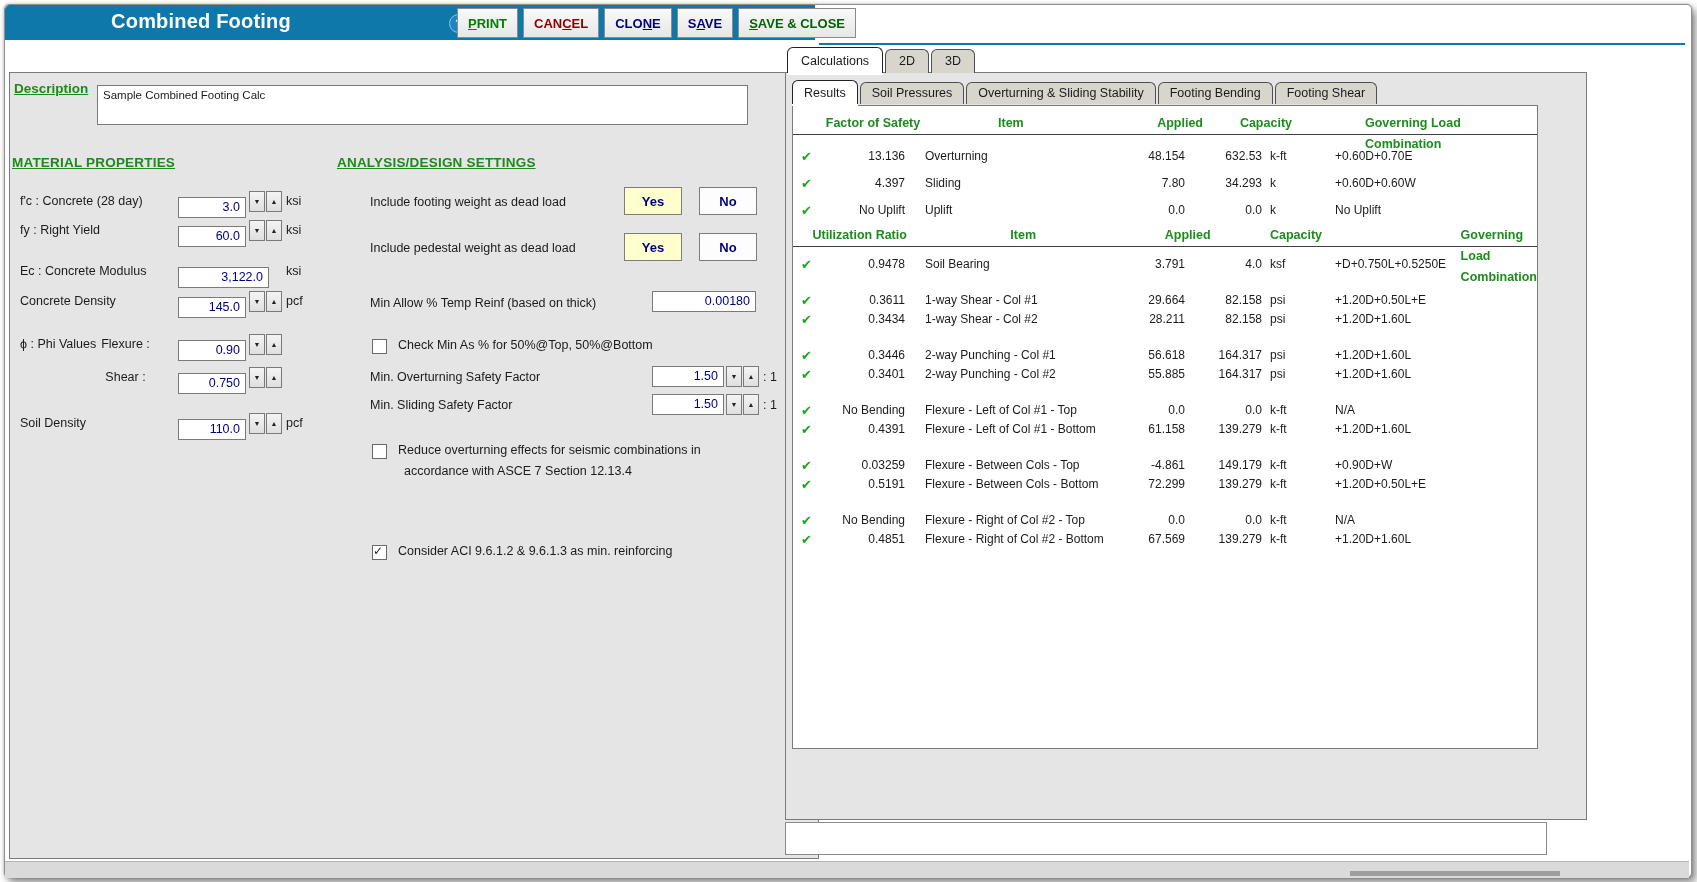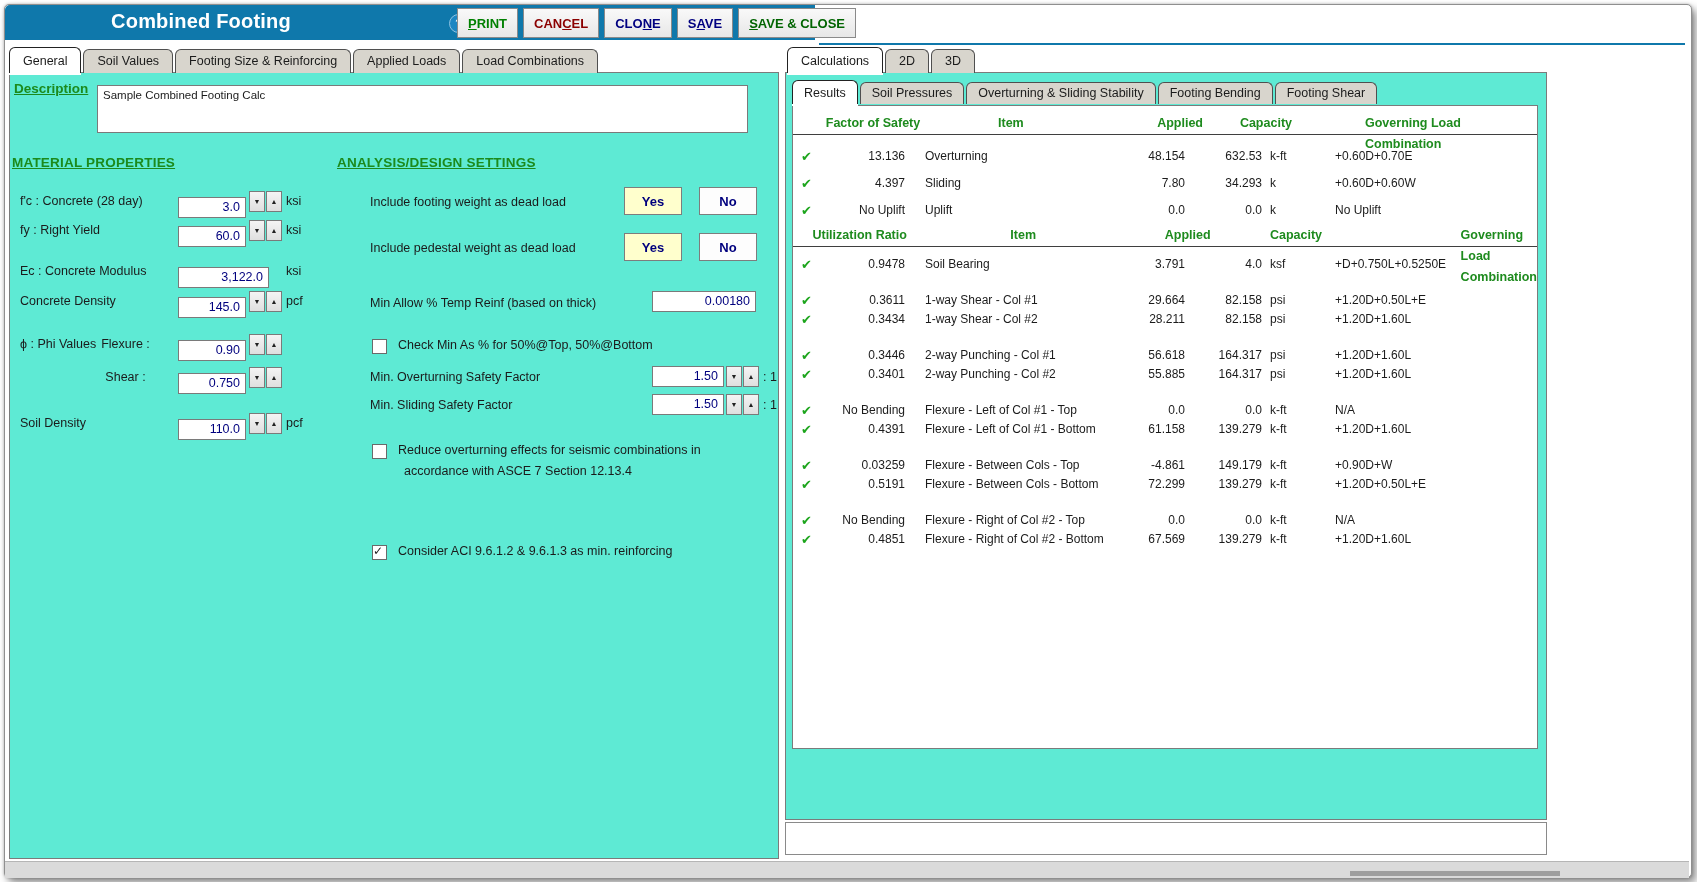--- a/index.html
+++ b/index.html
@@ -20,29 +20,29 @@
   
   .tabrow{position:absolute;display:flex;align-items:flex-end;z-index:3;}
   .tab{display:inline-block;padding:4px 13px 5px;background:#d8d5cd;border:1px solid #4f4f4f;border-bottom:none;
     border-radius:6px 6px 0 0;margin-right:2px;font-size:12.5px;cursor:pointer;white-space:nowrap;position:relative;}
   .tab.active{background:#fff;padding-top:6px;border-color:#222;z-index:4;box-shadow:0 2px 0 0 #fff;}
   .subtabrow{position:absolute;left:6px;top:7px;display:flex;align-items:flex-end;z-index:3;}
   .subtab{display:inline-block;padding:3px 11px 4px;background:#d8d5cd;border:1px solid #4f4f4f;border-bottom:none;
     border-radius:6px 6px 0 0;margin-right:2px;font-size:12.5px;cursor:pointer;white-space:nowrap;}
   .subtab.active{background:#fff;padding-top:5px;border-color:#222;box-shadow:0 2px 0 0 #fff;}
   
-  .panel{position:absolute;background:#5eead4;border:1px solid #7b7b7b;}
+  .panel{position:absolute;background:#e5e5e5;border:1px solid #7b7b7b;padding-left:40px;}
   .left-panel{left:4px;top:67px;width:768px;height:785px;}
   .right-panel{left:780px;top:67px;width:760px;height:746px;}
   .below-strip{position:absolute;left:780px;top:817px;width:760px;height:31px;border:1px solid #8a8a8a;background:#fff;}
   .bottom-bar{position:absolute;left:0;top:856px;width:1684px;height:16px;background:#dadada;border-top:1px solid #b5b5b5;}
   .smudge{position:absolute;left:1345px;top:866px;width:210px;height:5px;background:#6d6d6d;opacity:.55;}
   
   .desc-label{position:absolute;left:4px;top:8px;font-size:13.5px;font-weight:bold;color:#1c8a1c;text-decoration:underline;}
-  .desc-box{position:absolute;left:87px;top:12px;width:651px;height:48px;border:1px solid #7a7a7a;background:#fff;
+  .desc-box{position:absolute;left:87px;top:12px;width:651px;height:40px;border:1px solid #7a7a7a;background:#fff;
     font-size:11.5px;padding:3px 5px;box-sizing:border-box;cursor:text;}
   .sec-head{position:absolute;font-size:13.5px;font-weight:bold;color:#1c8a1c;text-decoration:underline;letter-spacing:.2px;}
   #materials{position:absolute;left:10px;top:112px;width:330px;}
   .m-row{position:relative;height:21px;}
   #materials .m-row:nth-child(1){margin-top:6px}
   #materials .m-row:nth-child(2){margin-top:8px}
   #materials .m-row:nth-child(3){margin-top:20px}
   #materials .m-row:nth-child(4){margin-top:9px}
   #materials .m-row:nth-child(5){margin-top:22px}
   #materials .m-row:nth-child(6){margin-top:12px}
@@ -97,27 +97,20 @@
         <button class="tbtn" style="color: rgb(0, 128, 0);"><u>P</u>RINT</button>
         <button class="tbtn" style="color: rgb(139, 0, 0);">CAN<u>C</u>EL</button>
         <button class="tbtn" style="color: rgb(0, 0, 128);">CLO<u>N</u>E</button>
         <button class="tbtn" style="color: rgb(0, 0, 128);">S<u>A</u>VE</button>
         <button class="tbtn" style="color: rgb(0, 100, 0);"><u>S</u>AVE &amp; CLOSE</button>
       </div>
   </div>
 
   <div class="hdr-line"></div>
 
-  <div class="tabrow" id="left-tabs" style="left:4px;top:42px;">
-      <span class="tab active">General</span>
-      <span class="tab">Soil Values</span>
-      <span class="tab">Footing Size &amp; Reinforcing</span>
-      <span class="tab">Applied Loads</span>
-      <span class="tab">Load Combinations</span>
-    </div>
 
   <div class="panel left-panel">
     <div class="desc-label">Description</div>
     <div class="desc-box">Sample Combined Footing Calc</div>
 
     <div class="sec-head" style="left:2px;top:82px;">MATERIAL PROPERTIES</div>
     <div class="sec-head" style="left:327px;top:82px;">ANALYSIS/DESIGN SETTINGS</div>
 
     <div id="materials">
         <div class="m-row">

